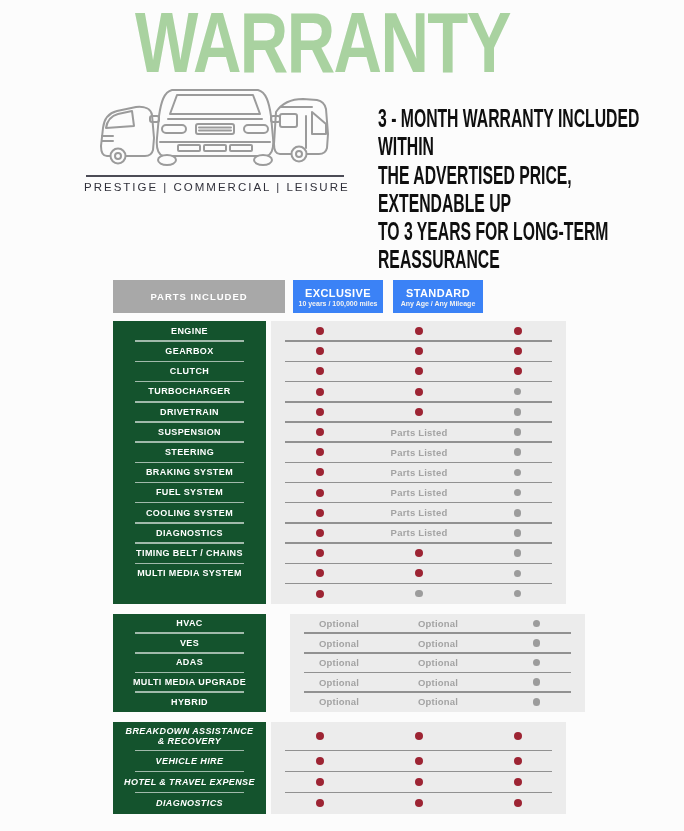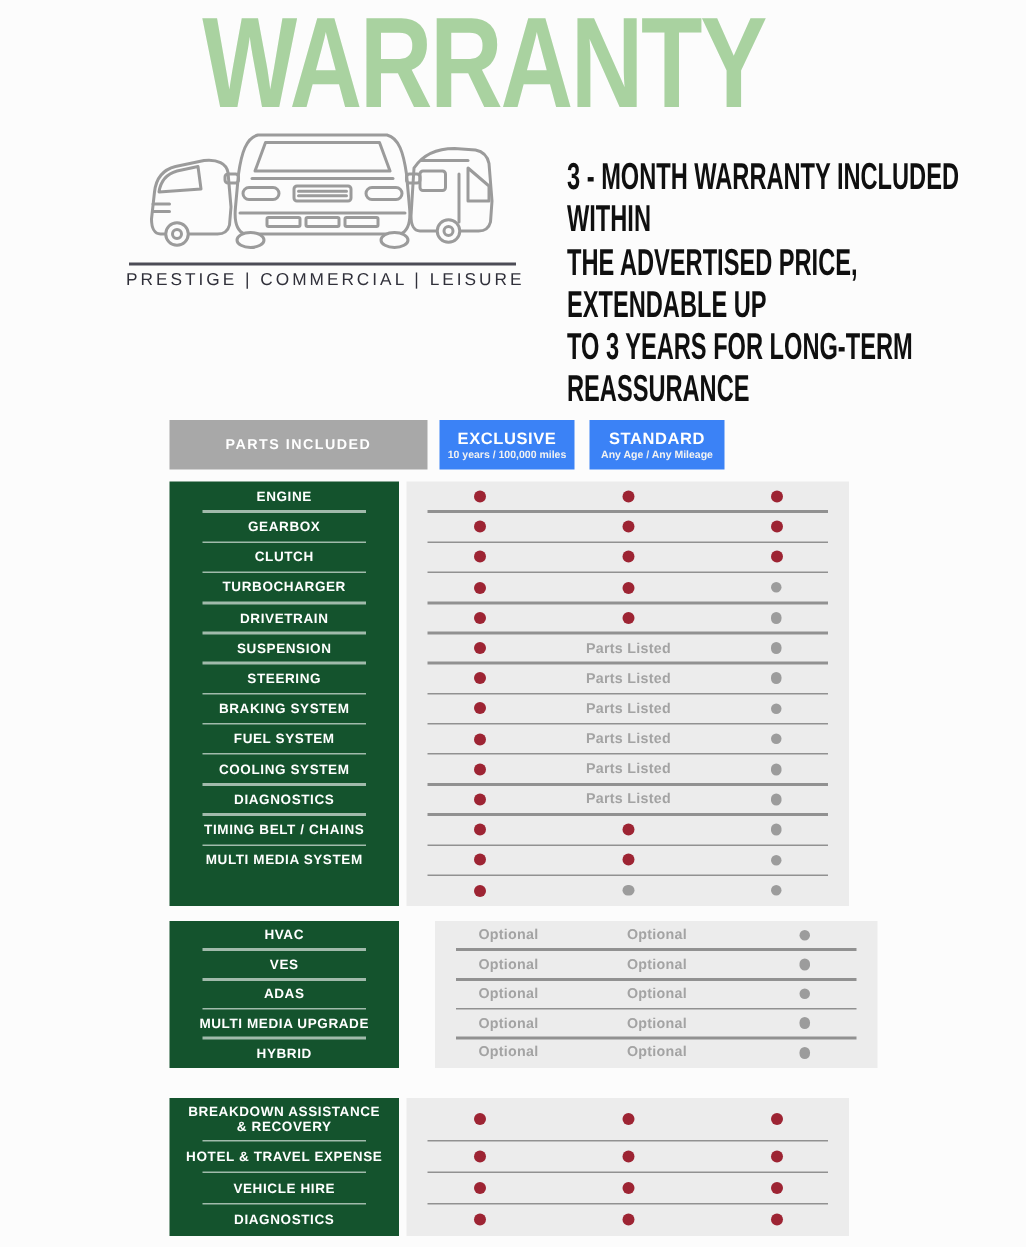--- a/index.html
+++ b/index.html
@@ -33,21 +33,21 @@
               display:flex; align-items:center; justify-content:center; }
   .tiers { display:flex; margin-left:8px; gap:10px; }
   .tier { width:90px; height:33px; background:#3b82f6; color:#fff;
           display:flex; flex-direction:column; align-items:center; justify-content:center; }
   .tier-name { font-size:11px; font-weight:700; letter-spacing:.4px; }
   .tier-sub  { font-size:7px; font-weight:700; margin-top:1px; color:#f2f2f2; white-space:nowrap; }
 
   .section { display:flex; }
   .s1 { margin-top:8px; }
   .s2 { margin-top:10px;justify-content:space-between; }
-  .s3 { margin-top:20px; }
+  .s3 { margin-top:10px;font-style:italic; }
 
   .labels { width:153px; background:#14532d; }
   .panel  { width:295px; margin-left:5px; background:#ececec; }
 
   .row { position:relative; display:flex; align-items:center; justify-content:center; }
   .s1 .row { height:20.2px; }
   .s2 .row { height:19.6px; }
   .s3 .row { height:21px; }
   .s3 .labels .row:first-child, .s3 .panel .row:first-child { height:29px; }
 
@@ -335,28 +335,28 @@
   </div>
 
   <div class="section s3">
     <div class="labels">
   <div class="row">
               <span class="lrow">BREAKDOWN ASSISTANCE
 &amp; RECOVERY</span>
             </div>
 
   <div class="row">
+              <span class="lrow">VEHICLE HIRE</span>
+            </div>
+
+  <div class="row">
               <span class="lrow">HOTEL &amp; TRAVEL EXPENSE</span>
             </div>
 
   <div class="row">
-              <span class="lrow">VEHICLE HIRE</span>
-            </div>
-
-  <div class="row">
               <span class="lrow">DIAGNOSTICS</span>
             </div>
 </div>
     <div class="panel">
   <div class="row prow">
               <span class="dot dot-red"></span>
               <span class="dot dot-red"></span>
               <span class="dot dot-red"></span>
             </div>
 

